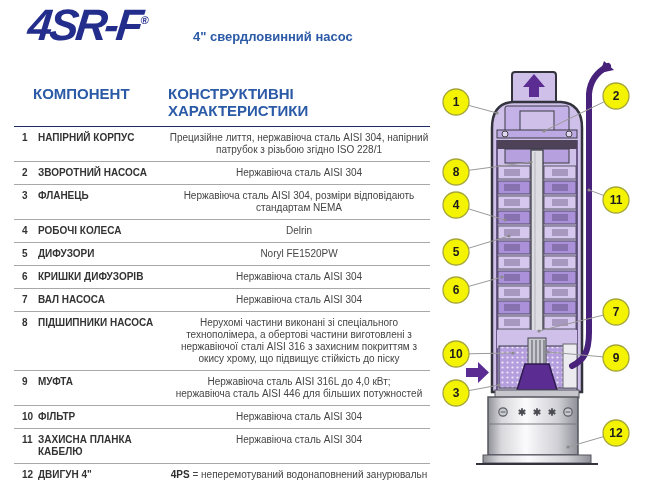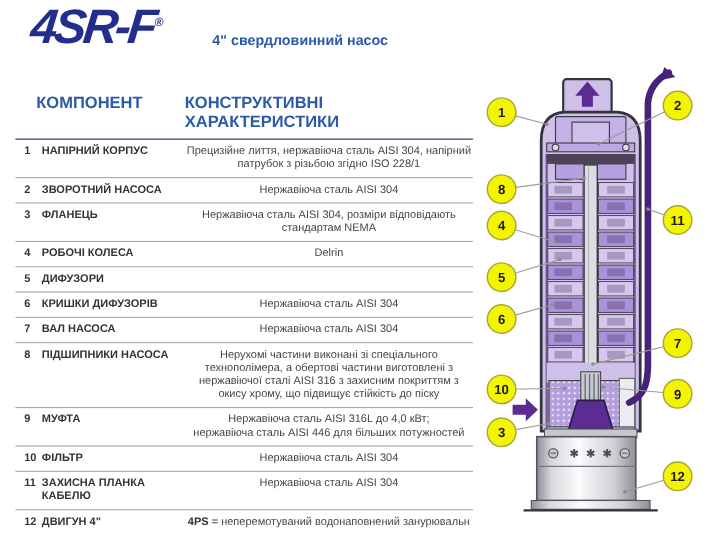--- a/index.html
+++ b/index.html
@@ -75,20 +75,23 @@
         <div class="trow">
           <div class="cell-num">4</div>
           <div class="cell-name">РОБОЧІ КОЛЕСА</div>
           <div class="cell-desc">
             <div class="desc-line">Delrin</div>
           </div>
         </div>
         <div class="trow">
           <div class="cell-num">5</div>
           <div class="cell-name">ДИФУЗОРИ</div>
+          <div class="cell-desc">
+            <div class="desc-line">Noryl FE1520PW</div>
+          </div>
         </div>
         <div class="trow">
           <div class="cell-num">6</div>
           <div class="cell-name">КРИШКИ ДИФУЗОРІВ</div>
           <div class="cell-desc">
             <div class="desc-line">Нержавіюча сталь AISI 304</div>
           </div>
         </div>
         <div class="trow">
           <div class="cell-num">7</div>

